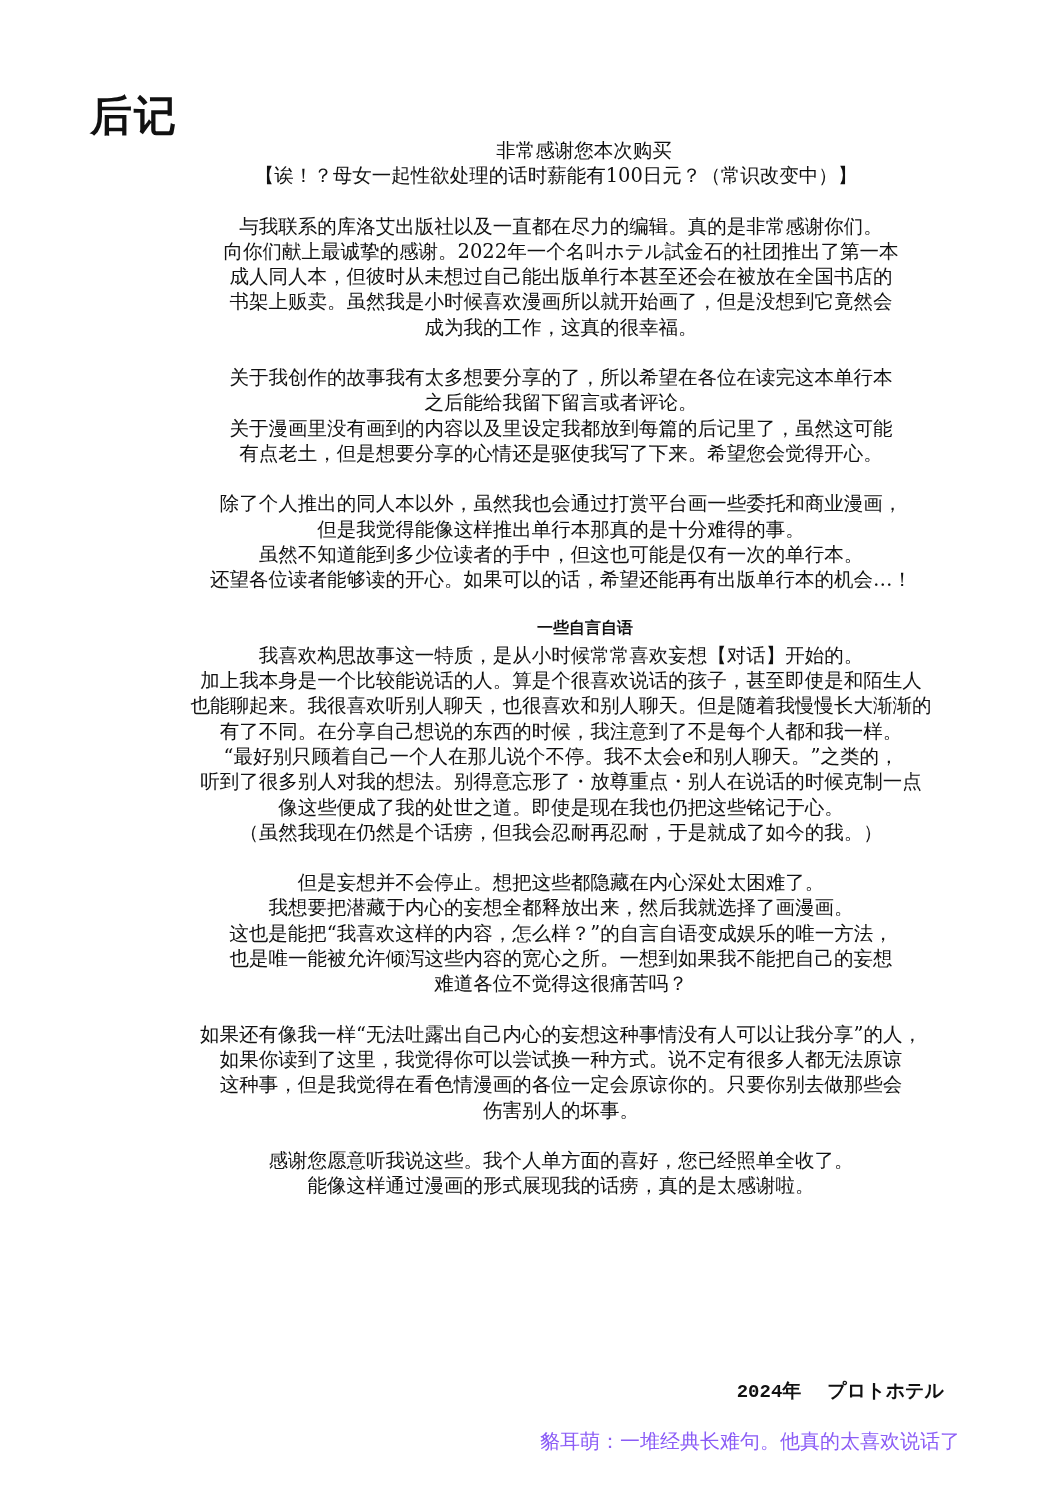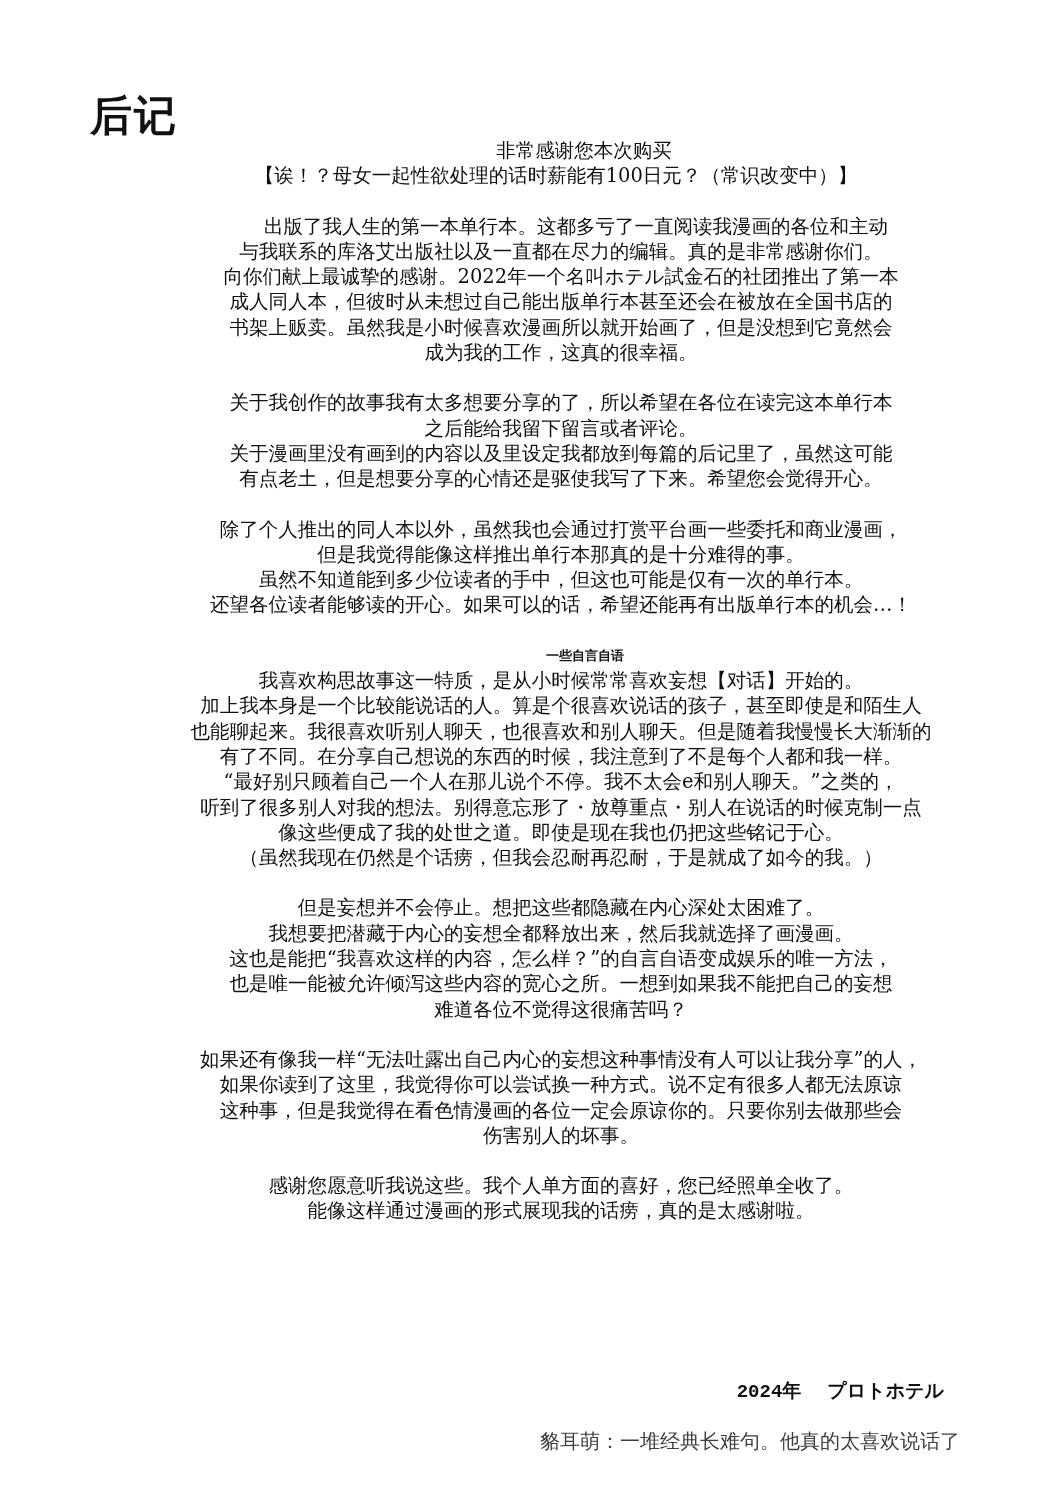--- a/index.html
+++ b/index.html
@@ -3,39 +3,38 @@
 <meta charset="utf-8">
 <style>
   html, body { margin: 0; padding: 0; background: #ffffff; }
   body { width: 1057px; height: 1500px; position: relative; overflow: hidden; color: #111; }
   .title { position: absolute; left: 90px; top: 52px; font-family: "DejaVu Sans", sans-serif; font-size: 42px; font-weight: bold; letter-spacing: 2px; color: #111; margin-top: 36px; }
   .body { position: absolute; left: 124px; top: 138px; width: 880px; font-family: "DejaVu Serif", serif; font-size: 19.5px; line-height: 25.3px; color: #111; }
   .line { white-space: nowrap; display: block; text-align: center; }
   .indent { padding-left: 40px; }
   .indent-sm { padding-left: 24px; }
   .para { margin-bottom: 25px; }
-  .subhead { font-weight: bold; padding-left: 42px; font-family: Liberation Serif, serif; font-size: 13px; }
+  .subhead { font-weight: bold; padding-left: 42px; font-family: Liberation Mono, monospace; font-size: 16px; }
   .sign { position: absolute; right: 113px; top: 1378px; font-family: Liberation Mono, monospace; font-size: 19px; font-weight: bold; white-space: nowrap; margin-left: 14px; }
   .sign .gap { display: inline-block; width: 26px; }
-  .note { position: absolute; right: 97px; top: 1428px; font-family: "DejaVu Sans", sans-serif; font-size: 20px; white-space: nowrap; color: #404040; }
+  .note { position: absolute; right: 97px; top: 1428px; font-family: "DejaVu Sans", sans-serif; font-size: 20px; white-space: nowrap; color: #8b5cf6; }
 </style>
 </head>
 <body>
 
 <div class="title">后记</div>
 
 <div class="body">
 
   <div class="para">
     <span class="line indent">非常感谢您本次购买</span>
     <span class="line" style="margin-left:-16px">【诶！？母女一起性欲处理的话时薪能有100日元？（常识改变中）】</span>
   </div>
 
   <div class="para" style="margin-top:20px">
-    <span class="line indent-sm">出版了我人生的第一本单行本。这都多亏了一直阅读我漫画的各位和主动</span>
     <span class="line" style="margin-left:-6px">与我联系的库洛艾出版社以及一直都在尽力的编辑。真的是非常感谢你们。</span>
     <span class="line" style="margin-left:-6px">向你们献上最诚挚的感谢。2022年一个名叫ホテル試金石的社团推出了第一本</span>
     <span class="line" style="margin-left:-6px">成人同人本，但彼时从未想过自己能出版单行本甚至还会在被放在全国书店的</span>
     <span class="line" style="margin-left:-6px">书架上贩卖。虽然我是小时候喜欢漫画所以就开始画了，但是没想到它竟然会</span>
     <span class="line" style="margin-left:-6px">成为我的工作，这真的很幸福。</span>
   </div>
 
   <div class="para" style="margin-left:-6px">
     <span class="line">关于我创作的故事我有太多想要分享的了，所以希望在各位在读完这本单行本</span>
     <span class="line">之后能给我留下留言或者评论。</span>

